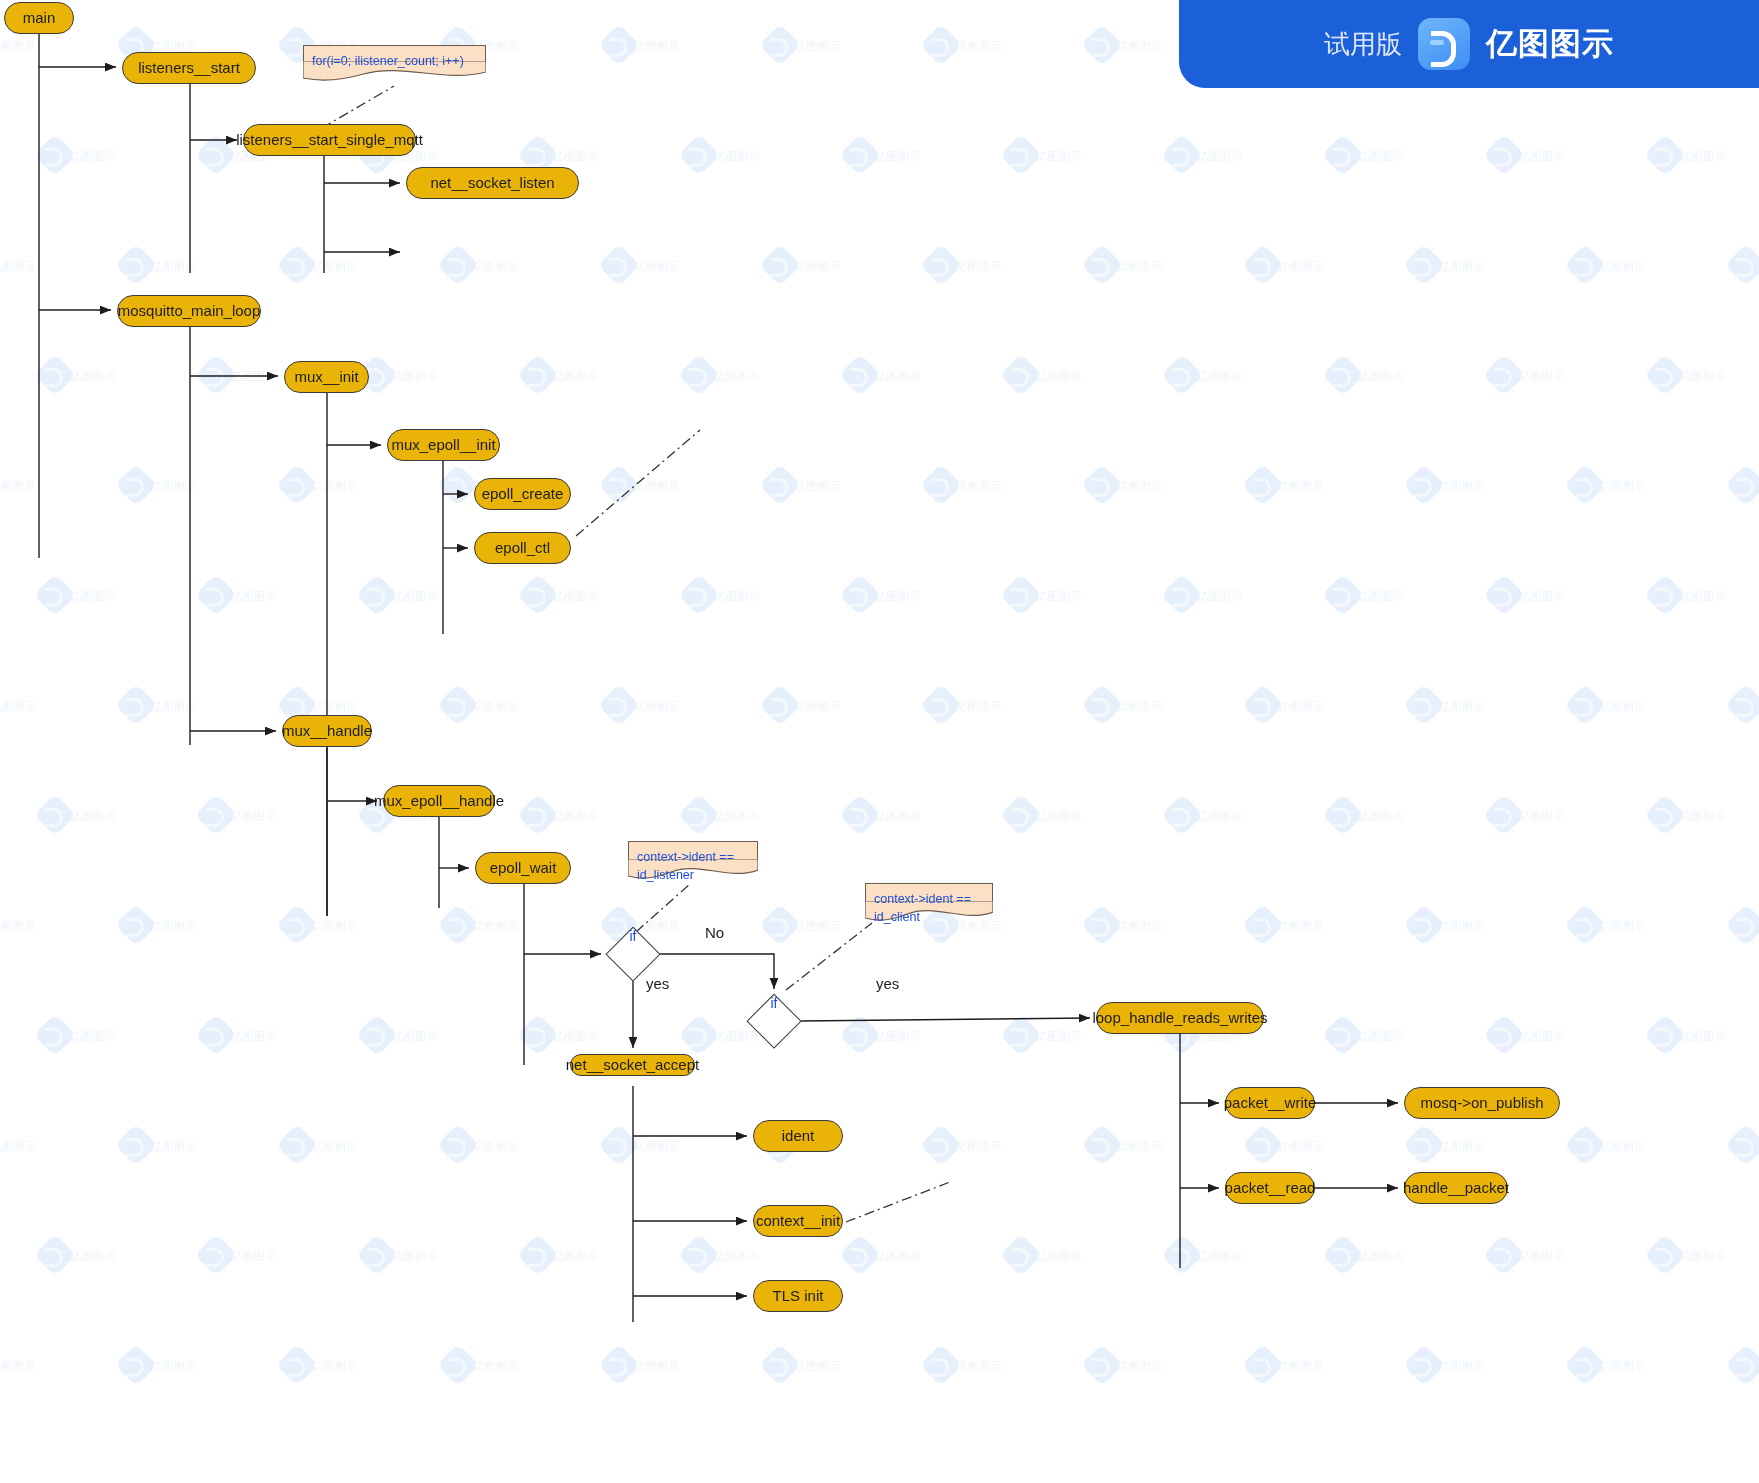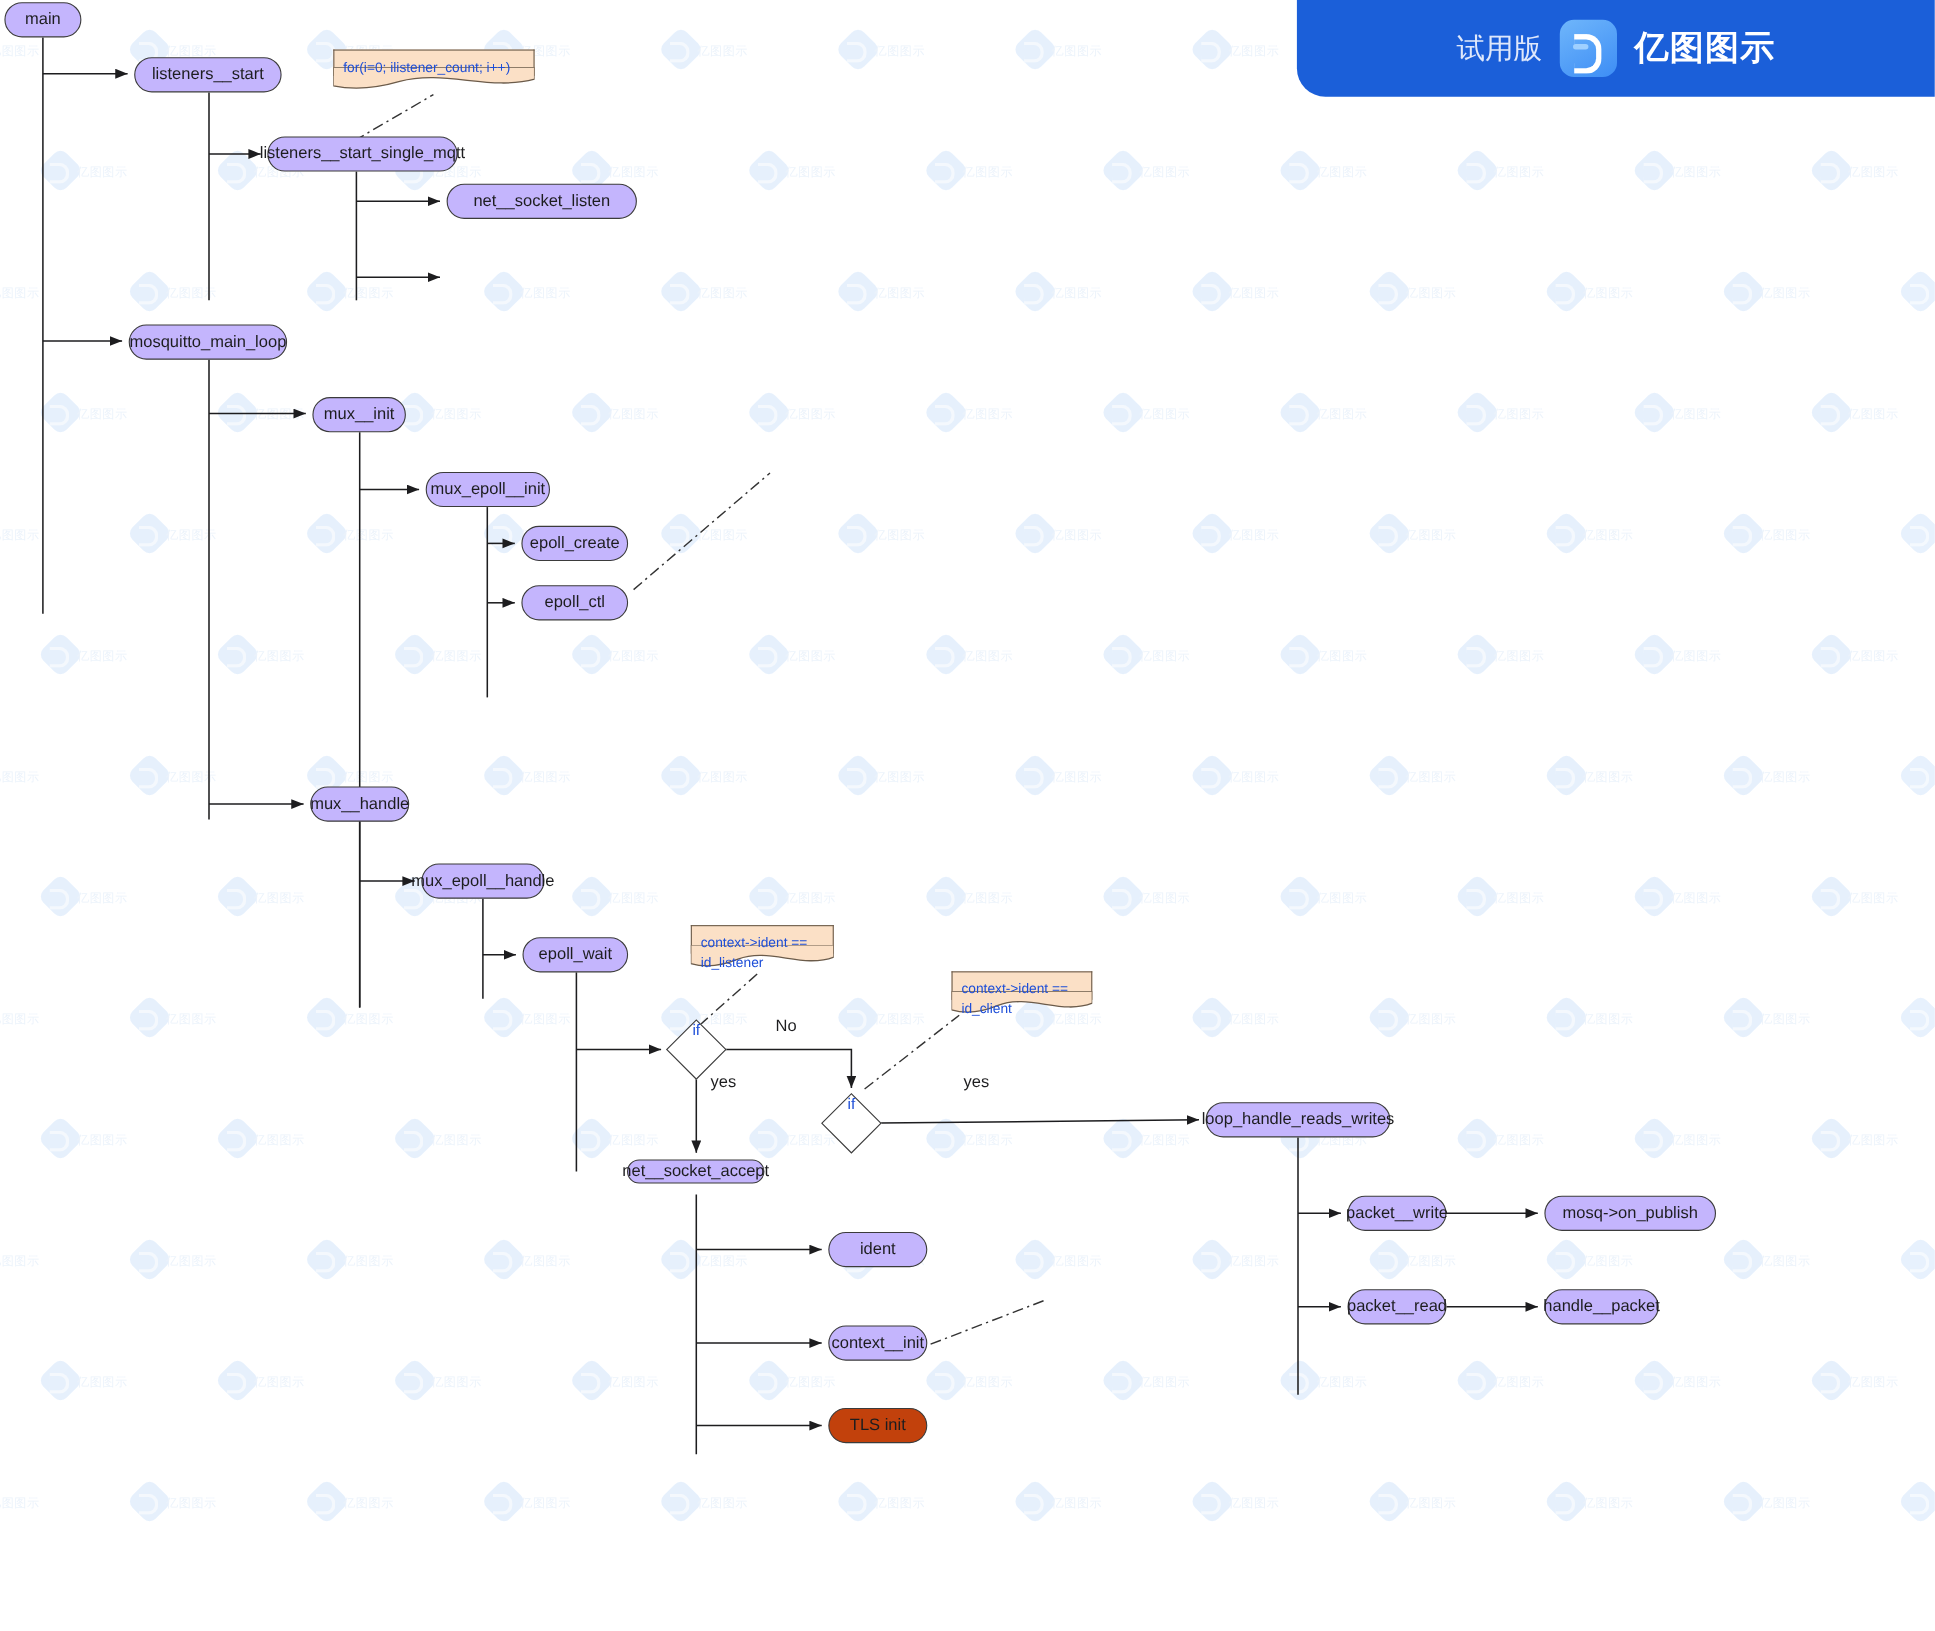--- a/index.html
+++ b/index.html
@@ -44,25 +44,25 @@
     background:#9fd0ff;border-radius:3px;
   }
   .trial-brand{color:#ffffff;font-size:31px;font-weight:bold;font-family:"DejaVu Sans",sans-serif;letter-spacing:1px;}
 
   
   .layer{position:absolute;left:0;top:0;width:1759px;height:1483px;z-index:3;}
   svg.edges{position:absolute;left:0;top:0;width:1759px;height:1483px;z-index:2;overflow:visible;}
 
   .node{
     position:absolute;box-sizing:border-box;border:1.4px solid #3b3b3b;border-radius:9px;
-    background:#c4b5fd;color:#1d1d1f;display:flex;align-items:center;justify-content:center;
+    background:#eab308;color:#1d1d1f;display:flex;align-items:center;justify-content:center;
     font-size:15px;text-align:center;line-height:1.32;padding:2px 8px;z-index:4;
   }
   .node.stadium{border-radius:18px;}
-  .node.green{background:#c2410c;border-color:#3b3b3b;}
+  .node.green{background:#eab308;border-color:#3b3b3b;}
   .node.code{font-size:14px;text-align:left;justify-content:flex-start;padding:6px 10px;}
 
   .diamond{
     position:absolute;z-index:4;display:flex;align-items:flex-start;justify-content:center;
     font-size:14px;color:#1d4ed8;
   }
   .diamond .dshape{
     position:absolute;left:50%;top:50%;width:70.7%;height:70.7%;
     transform:translate(-50%,-50%) rotate(45deg);
     border:1.4px solid #3b3b3b;background:#fff;

